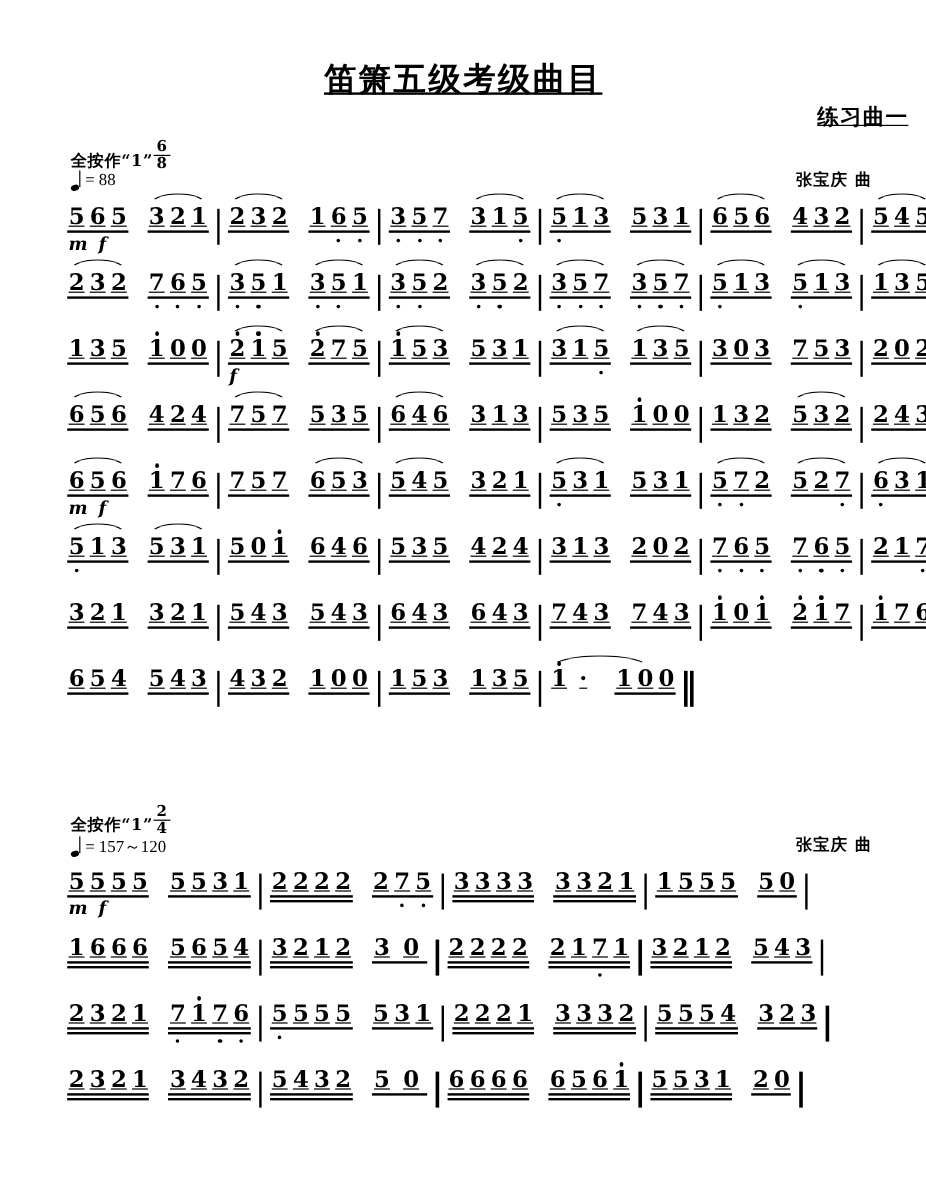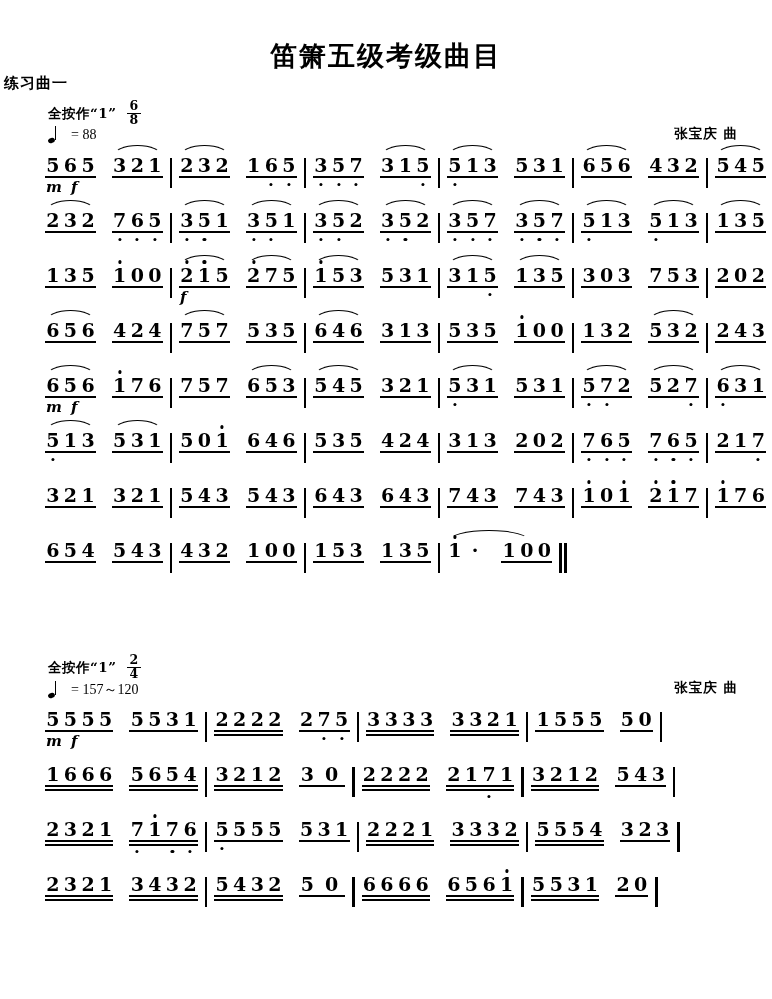--- a/index.html
+++ b/index.html
@@ -7,37 +7,37 @@
   body {
     width: 772px;
     height: 999px;
     background: #ffffff;
     font-family: "Liberation Serif", serif;
     color: #000000;
     position: relative;
     overflow: hidden;
   }
 
-  .page { position: relative; width: 772px; height: 999px; padding: 4px; }
+  .page { position: relative; width: 772px; height: 999px; padding: 15px; text-decoration: underline; }
 
   
   .main-title {
     text-align: center;
     font-family: "DejaVu Serif", serif;
     font-size: 27px;
     font-weight: bold;
     letter-spacing: 2px;
     margin: 0;
     padding-top: 38px;
     line-height: 1.05;
   }
   .sub-title {
-    text-align: left;
+    text-align: right;
     font-family: "DejaVu Serif", serif;
-    font-size: 15px;
+    font-size: 18px;
     font-weight: bold;
     letter-spacing: 1px;
     margin: 4px 0 0 0;
   }
   .sub-title.second {
     padding-top: 0;
     margin: 0;
   }
 
   
@@ -48,22 +48,22 @@
   }
   .key-sig {
     position: absolute;
     left: 44px;
     top: 2px;
     font-family: "DejaVu Serif", serif;
     font-size: 13.5px;
     font-weight: bold;
     letter-spacing: 0.5px;
     display: flex;
-    align-items: center;
-    gap: 11px;
+    align-items: flex-end;
+    gap: 1px;
   }
   .timesig {
     display: inline-block;
     text-align: center;
     font-size: 12.5px;
     font-weight: bold;
     line-height: 1.0;
     position: relative;
     top: -1px;
   }
@@ -71,21 +71,21 @@
   .timesig .den { display: block; border-top: 1.6px solid #000; padding: 0 2px; }
 
   .tempo {
     position: absolute;
     left: 44px;
     top: 28px;
     font-size: 14px;
     font-family: "Liberation Serif", serif;
     display: flex;
     align-items: center;
-    gap: 14px;
+    gap: 3px;
   }
   .tempo .qnote {
     display: inline-block;
     position: relative;
     width: 9px;
     height: 15px;
   }
   .tempo .qnote::before {
     content: "";
     position: absolute;

